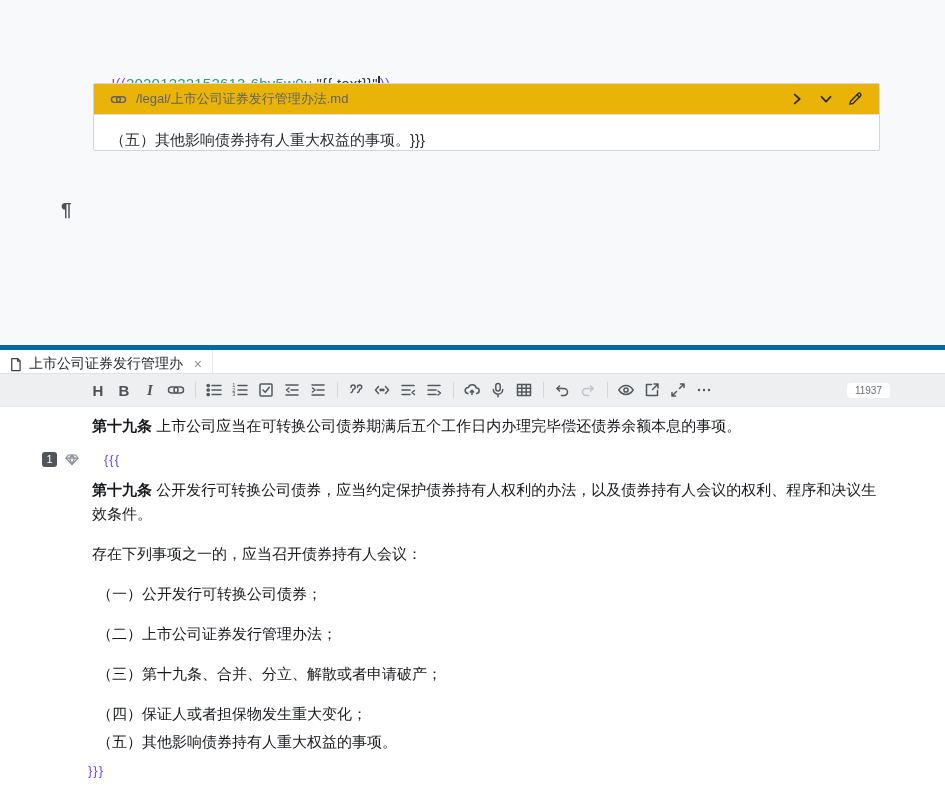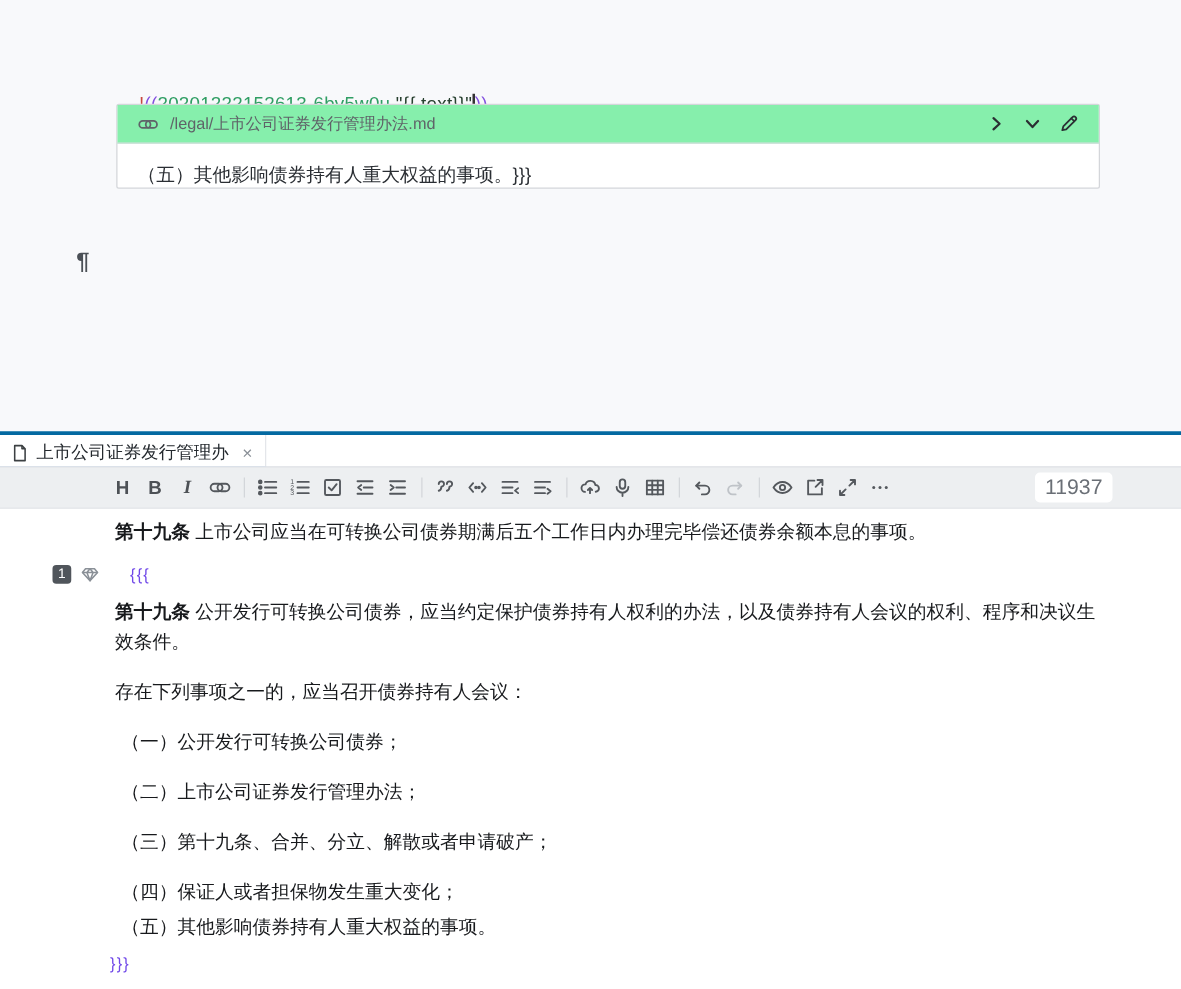--- a/index.html
+++ b/index.html
@@ -12,52 +12,52 @@
   .top-pane { position:absolute; left:0; top:0; width:945px; height:345px; background:#f8f9fb; }
   .embed-syntax { position:absolute; left:85px; top:58px; font-size:15px; letter-spacing:.2px; white-space:pre; }
   .c-bang  { color:#c7483f; }
   .c-paren { color:#8250df; }
   .c-id    { color:#2f9e63; }
   .c-anchor{ color:#27402f; }
   .caret   { display:inline-block; width:2px; height:16px; background:#333; vertical-align:-3px; }
 
   .embed-panel { position:absolute; left:93px; top:83px; width:787px; background:#fff;
     border:1px solid #d4d6da; border-radius:2px; }
-  .panel-header { display:flex; align-items:center; height:31px; background:#86efac;
+  .panel-header { display:flex; align-items:center; height:31px; background:#eab308;
     border-bottom:1px solid #dcdee2; padding:0 14px;justify-content:flex-end; }
   .panel-path { font-size:13px; color:#5f6368; margin-left:8px; }
   .hdr-icons { margin-left:auto; display:flex; align-items:center; gap:9px; }
   .icon-btn { width:20px; height:20px; display:flex; align-items:center; justify-content:center; cursor:pointer; }
   .panel-body { height:35px; display:flex; align-items:flex-end; padding:0 16px; font-size:15px; color:#2a2e33; }
 
   .pilcrow { position:absolute; left:61px; top:199px; font-size:19px; font-weight:700; color:#4b5056; }
 
   
   .tabbar { position:absolute; left:0; top:345px; width:945px; height:28px; background:#fff;
-    border-top:3px solid #0369a1; }
+    border-top:5px solid #0369a1; }
   .tab { position:absolute; left:0; top:0; width:213px; height:28px; display:flex; align-items:center;
     padding:0 8px; border-right:1px solid #e4e6ea; cursor:pointer; }
   .tab-title { font-size:14px; color:#24292e; margin:0 6px; white-space:nowrap; overflow:hidden; flex:1; }
   .tab-close { font-size:14px; color:#8a9097; padding:0 2px; cursor:pointer; }
   .tab-underline { position:absolute; left:0; bottom:0; width:213px; height:3px; background:#4285f4; }
 
   
   .toolbar { position:absolute; left:0; top:373px; width:945px; height:34px; background:#edeff1;
     border-top:1px solid #e0e2e6; border-bottom:1px solid #e4e6e9;
     display:flex; align-items:center; padding-left:88px; }
   .tb-btn { width:20px; height:20px; margin-right:6px; display:flex; align-items:center; justify-content:center;
     color:#4d5156; cursor:pointer; flex:none; }
   .tb-sep { width:1px; height:16px; background:#d3d6da; margin:0 8px 0 3px; flex:none; }
   .glyph-h { font-size:15px; font-weight:600; }
   .glyph-b { font-size:15px; font-weight:700; }
   .glyph-i { font-size:15px; font-weight:700; font-style:italic; font-family:"Liberation Serif",serif; }
   .tb-btn svg { stroke:#54585d; fill:none; stroke-width:1.5; stroke-linecap:round; stroke-linejoin:round; }
   .tb-btn.disabled svg { stroke:#bfc3c8; }
   .counter { margin-left:auto; margin-right:55px; background:#fff; border-radius:4px; padding:2px 8px;
-    font-size:17px; color:#6a6f76;text-align:center; }
+    font-size:10px; color:#6a6f76;text-align:center; }
 
   
   .editor { position:absolute; left:0; top:408px; width:945px; height:383px; background:#fff; }
   .para { position:absolute; font-size:15px; line-height:24px; color:#17191c; }
   .para b { font-weight:700; }
   .p18   { left:92px; top:6px;  width:800px; }
   .brace-row { position:absolute; left:42px; top:42px; height:18px; display:flex; align-items:center; }
   .gutter-num { width:15px; height:15px; background:#50555b; color:#fff; border-radius:3px;
     font-size:11px; display:flex; align-items:center; justify-content:center; cursor:pointer; }
   .gutter-gem { margin-left:7px; cursor:pointer; display:flex; }

